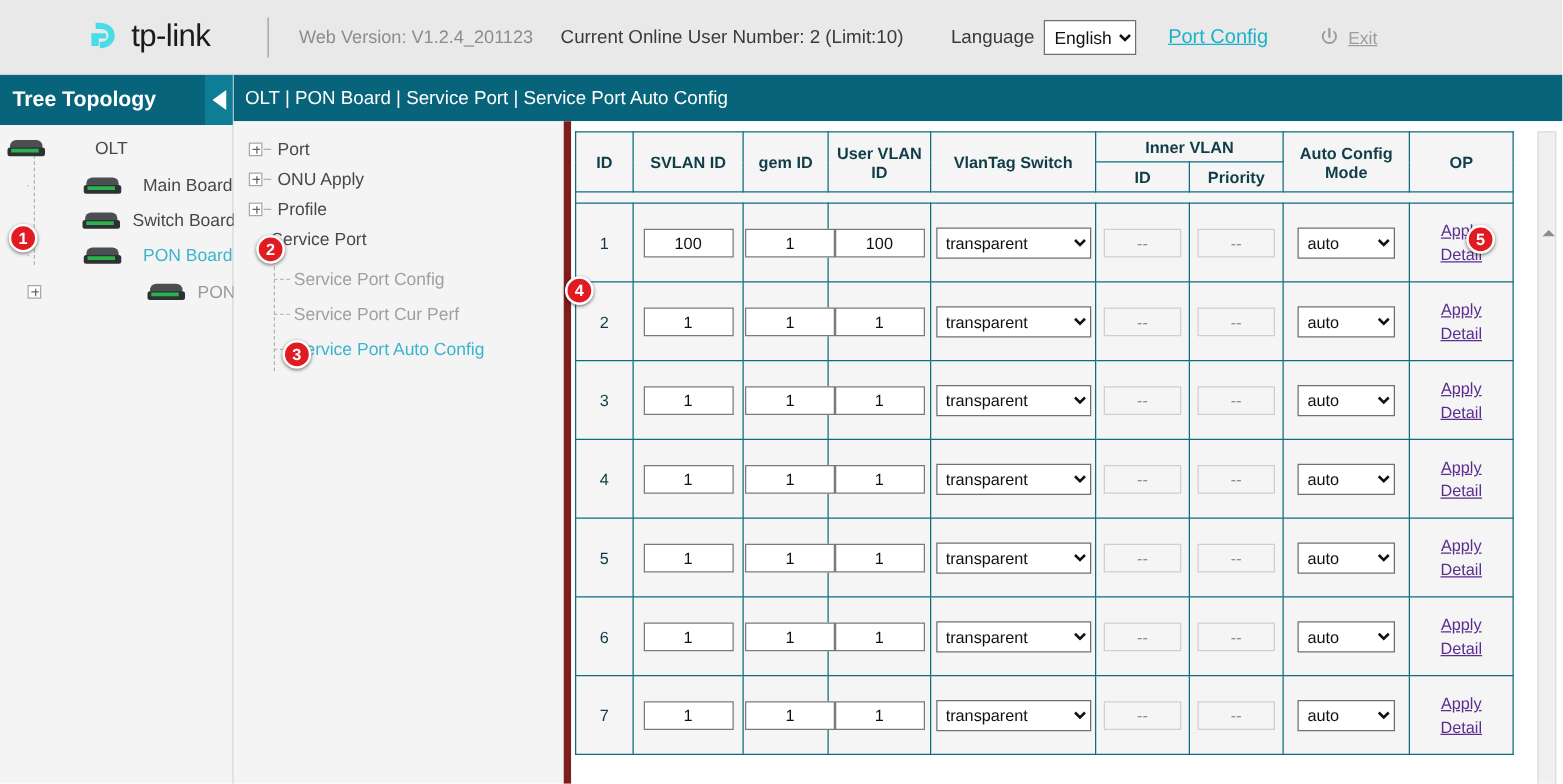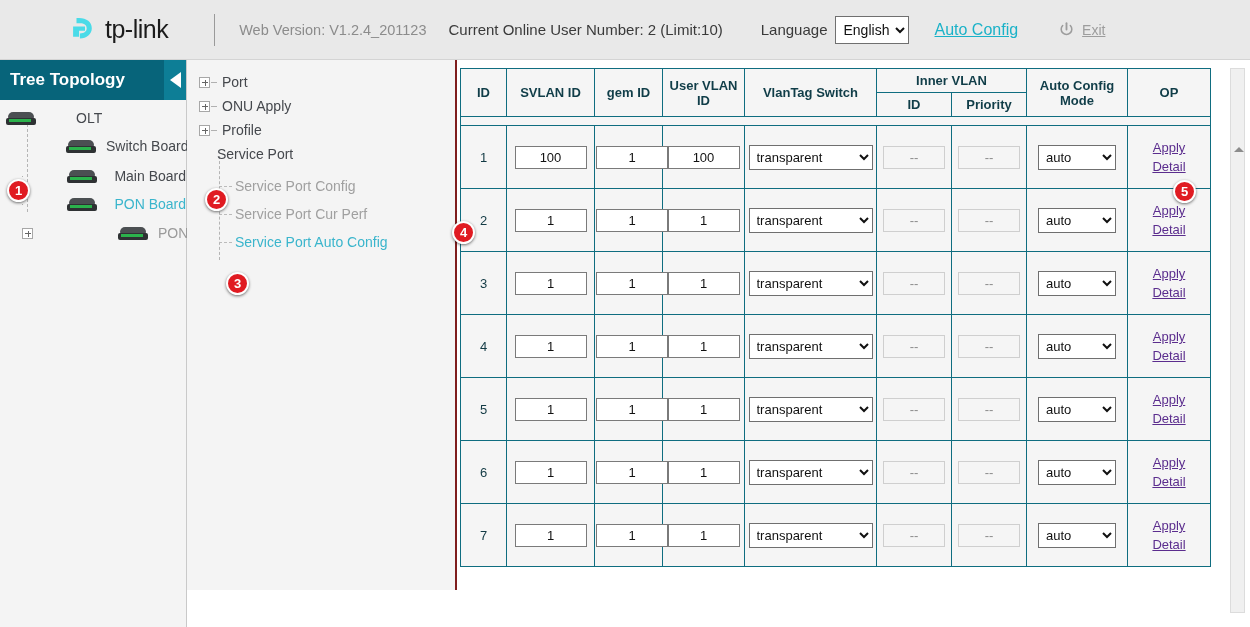--- a/index.html
+++ b/index.html
@@ -138,21 +138,21 @@
     display: flex; align-items: center; padding-left: 9px;
   }
   #breadcrumb-text { color: #ffffff; font-size: 15px; }
 
   #main-split { display: flex; height: 530px; }
 
   
   #nav-menu {
     width: 270px; position: relative;
     background: #f4f4f4;
-    border-right: 2px solid #7f1d1d;
+    border-right: 6px solid #7f1d1d;
     padding-top: 10px;
   }
   .nav-row {
     display: flex; align-items: center;
     height: 24px; position: relative; white-space: nowrap;
   }
   .nav-row .nlbl { font-size: 14px; }
   .nlbl-dark { color: #45484d; }
   .nlbl-link { color: #3ab5cc; }
   .nlbl-mute { color: #a0a0a0; }
@@ -276,21 +276,21 @@
   <div id="header-divider"></div>
 
   <span id="web-version">Web Version: V1.2.4_201123</span>
   <span id="online-users">Current Online User Number: 2 (Limit:10)</span>
   <span id="lang-label">Language</span>
 
   <select id="lang-select">
     <option>English</option>
   </select>
 
-  <span id="save-config">Auto Config</span>
+  <span id="save-config">Port Config</span>
 
   <div id="exit-group">
     <span>
       <svg class="power-icon" viewBox="0 0 24 24">
         <path d="M12 3 L12 12" stroke="#9d9d9d" stroke-width="2.6" fill="none" stroke-linecap="round"></path>
         <path d="M6.6 6.3 A7.5 7.5 0 1 0 17.4 6.3" stroke="#9d9d9d" stroke-width="2.2" fill="none" stroke-linecap="round"></path>
       </svg>
     </span>
     <span id="exit-label">Exit</span>
   </div>
@@ -312,38 +312,38 @@
 
       <div class="tree-row" style="padding-left:6px;">
         <span class="dev-icon">
           <span class="top"></span>
             <span class="bot"></span>
             <span class="led"></span>
         </span>
         <span class="lbl lbl-dark">OLT</span>
       </div>
 
+      <div class="tree-row" style="padding-left:22px; margin-top:6px;">
+        <span class="dash-h"></span>
+        <span class="dev-icon" style="margin-left:4px;">
+          <span class="top"></span>
+            <span class="bot"></span>
+            <span class="led"></span>
+        </span>
+        <span class="lbl lbl-dark">Main Board</span>
+      </div>
+
       <div class="tree-row" style="padding-left:22px; margin-top:4px;">
         <span class="dash-h"></span>
         <span class="dev-icon" style="margin-left:4px;">
           <span class="top"></span>
             <span class="bot"></span>
             <span class="led"></span>
         </span>
         <span class="lbl lbl-dark">Switch Board</span>
-      </div>
-
-      <div class="tree-row" style="padding-left:22px; margin-top:6px;">
-        <span class="dash-h"></span>
-        <span class="dev-icon" style="margin-left:4px;">
-          <span class="top"></span>
-            <span class="bot"></span>
-            <span class="led"></span>
-        </span>
-        <span class="lbl lbl-dark">Main Board</span>
       </div>
 
       <div class="tree-row" style="padding-left:22px; margin-top:4px;">
         <span class="dash-h"></span>
         <span class="dev-icon" style="margin-left:4px;">
           <span class="top"></span>
             <span class="bot"></span>
             <span class="led"></span>
         </span>
         <span class="lbl lbl-link">PON Board</span>
@@ -357,20 +357,23 @@
             <span class="bot"></span>
             <span class="led"></span>
         </span>
         <span class="lbl lbl-mute">PON Card0/0</span>
       </div>
     </div>
   </div>
 
   <div id="main-area">
 
+    <div id="breadcrumb-bar">
+      <span id="breadcrumb-text">OLT | PON Board | Service Port | Service Port Auto Config</span>
+    </div>
 
     <div id="main-split">
 
       <div id="nav-menu">
         <div class="vline" style="left:32px; top:96px; height:104px;"></div>
 
         <div class="nav-row" style="padding-left:12px;">
           <span class="expander plus"></span>
           <span class="dash-h" style="margin-left:1px;"></span>
           <span class="nlbl nlbl-dark" style="margin-left:5px;">Port</span>

